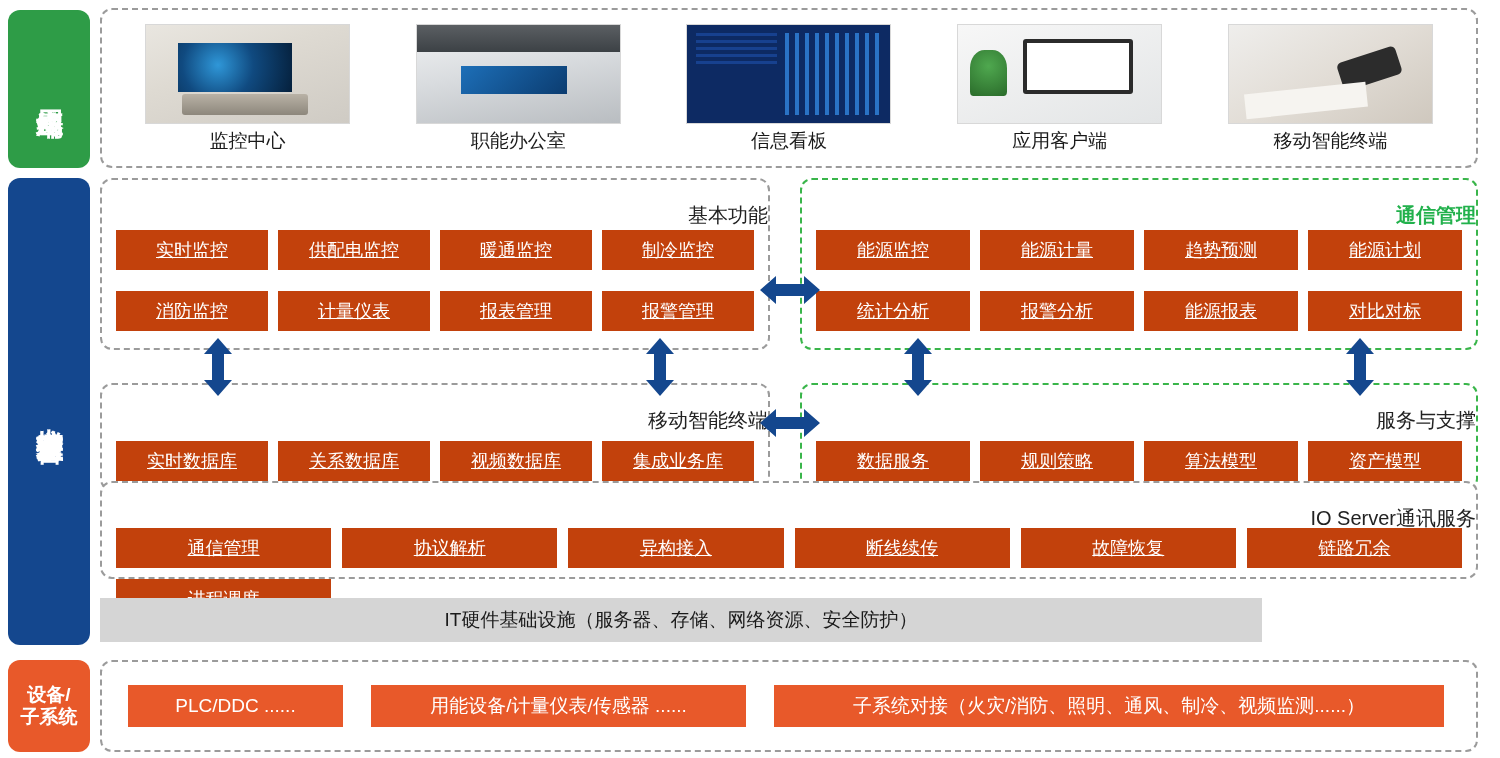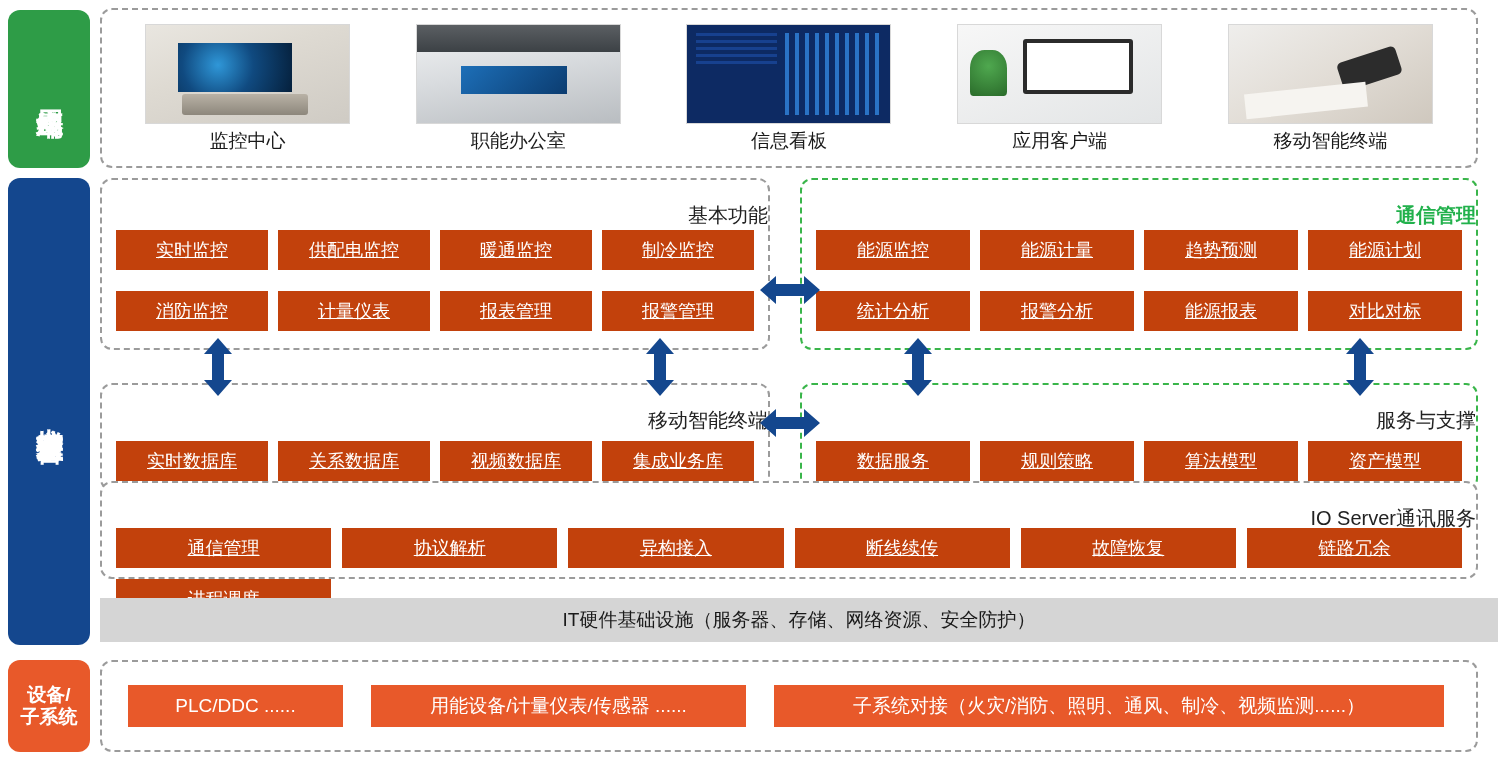--- a/index.html
+++ b/index.html
@@ -103,21 +103,21 @@
     display:flex;align-items:center;justify-content:center;
     box-sizing:border-box;white-space:nowrap;text-decoration:underline;
   }
   #basic-fn .tile-grid.row1,#energy-mg .tile-grid.row1{top:50px;}
   #basic-fn .tile-grid.row2,#energy-mg .tile-grid.row2{top:111px;}
   #data-svc .tile-grid,#svc-sup .tile-grid{top:56px;}
   #io-svc .tile-grid{top:45px;left:14px;right:14px;gap:11px;}
 
   
   #it-bar{
-    position:absolute;left:100px;top:598px;width:1398px;height:44px;
+    position:absolute;left:100px;top:598px;width:1162px;height:44px;
     background:#d5d5d5;display:flex;align-items:center;justify-content:center;
     font-size:19px;color:#1a1a1a;box-sizing:border-box;
   }
 
   
   .orange-row{
     position:absolute;left:0;top:0;width:100%;height:100%;
     display:flex;align-items:center;padding-left:26px;gap:28px;box-sizing:border-box;
   }
   .otile{

